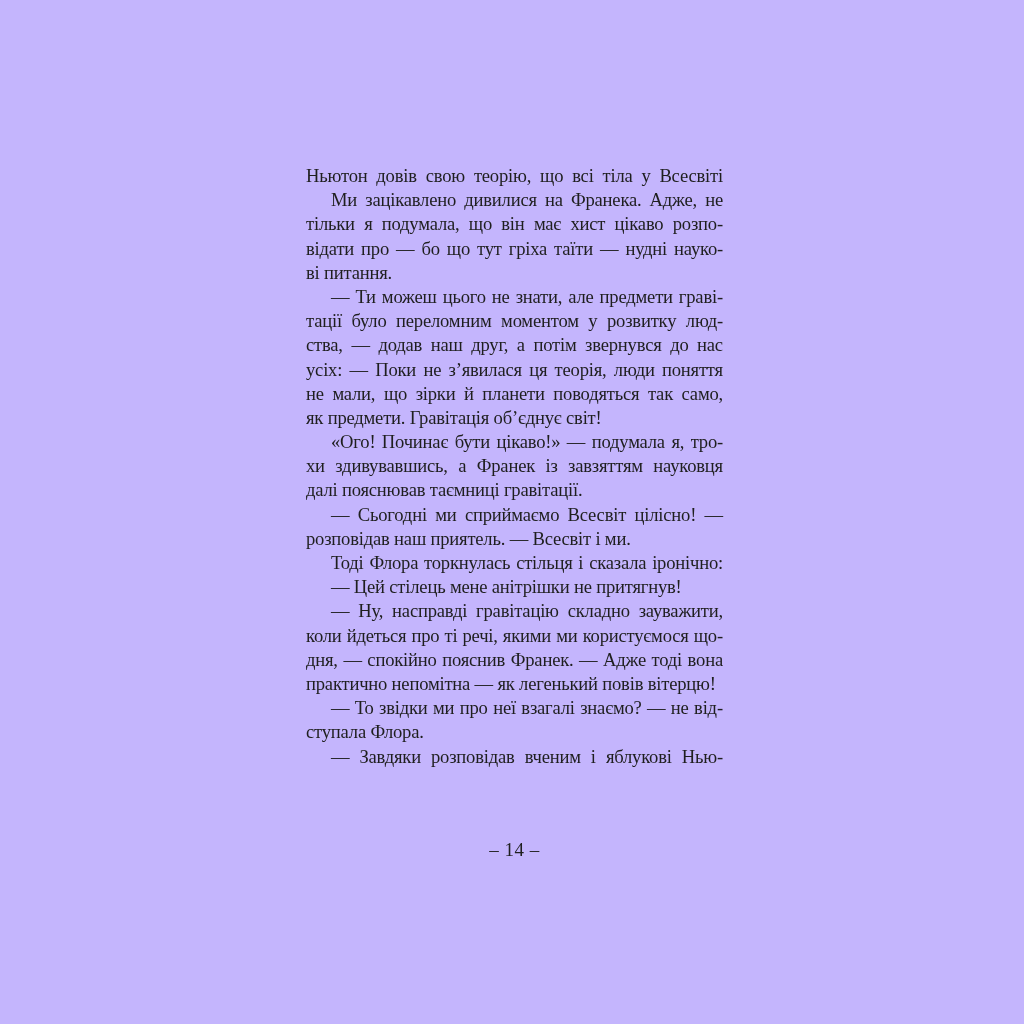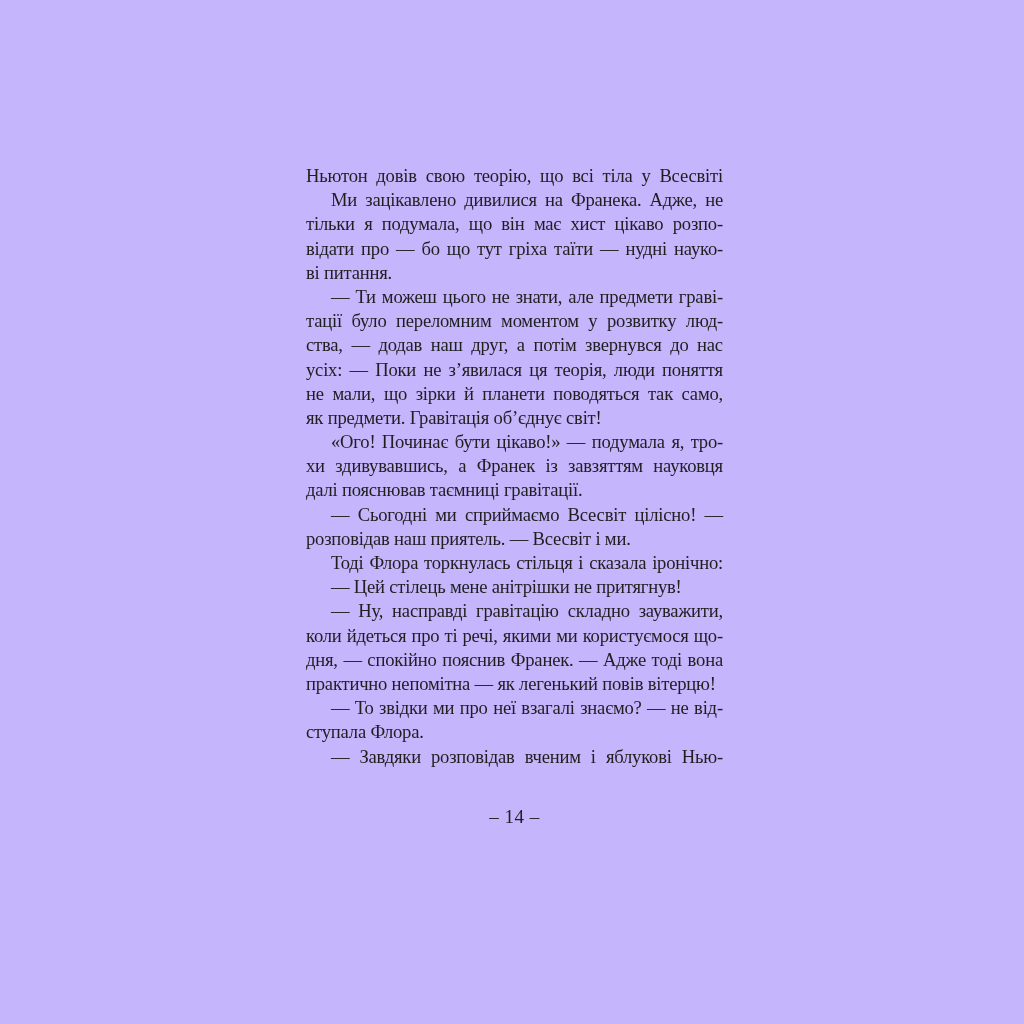--- a/index.html
+++ b/index.html
@@ -40,21 +40,21 @@
   .line.just {
     display: flex;
     justify-content: space-between;
   }
   .line.indent {
     padding-left: 25px;
   }
   .page-number {
     position: absolute;
     left: 306px;
-    top: 806px;
+    top: 839px;
     width: 417px;
     text-align: center;
     font-family: "Liberation Serif", "DejaVu Serif", serif;
     font-size: 19px;
     letter-spacing: 0.5px;
   }
 </style>
 </head>
 <body style="background: rgb(255, 255, 255);">
 

